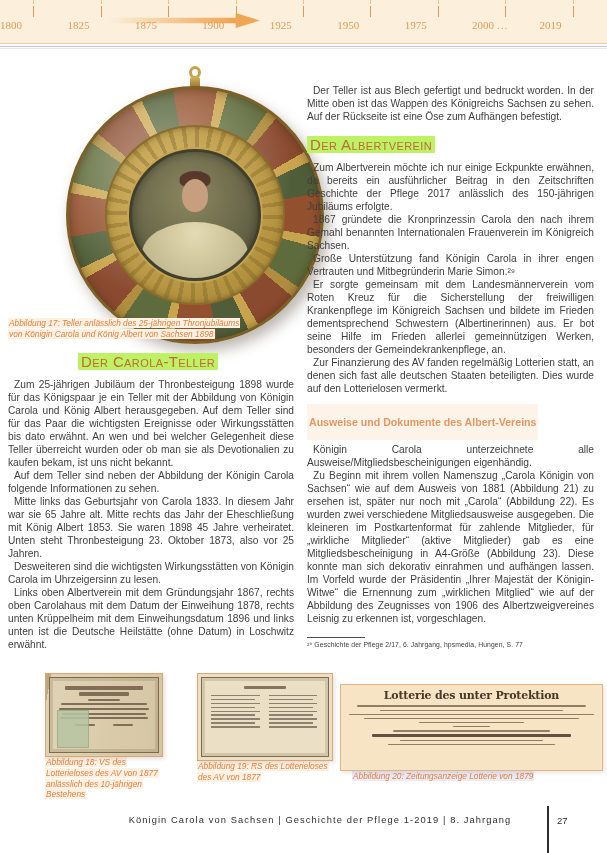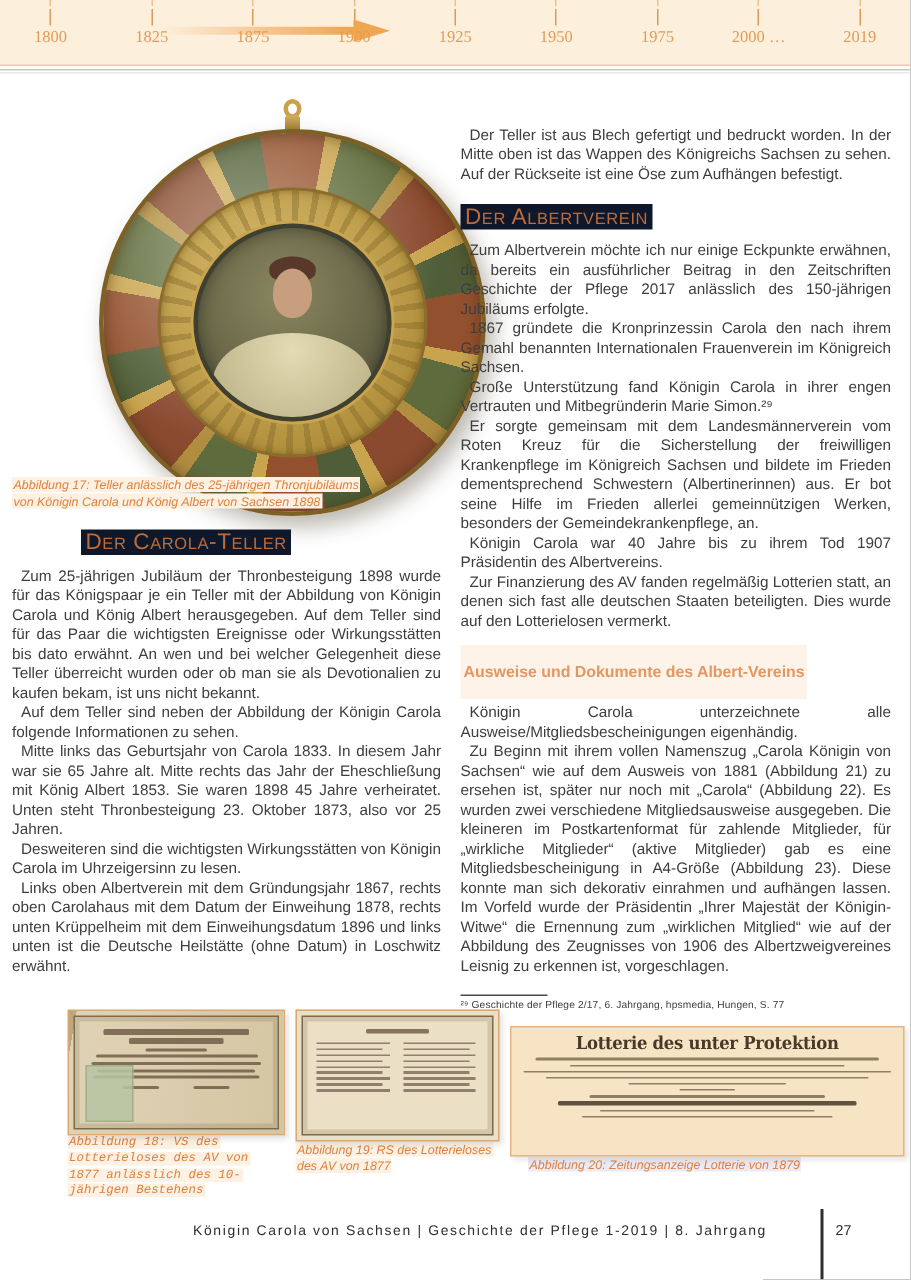--- a/index.html
+++ b/index.html
@@ -3,21 +3,21 @@
 <meta charset="utf-8">
 <style>
   html,body{margin:0;padding:0;background:#9a9a9a;}
   .page{position:relative;width:607px;height:853px;margin:0 auto;background:#ffffff;
         font-family:"Liberation Sans",sans-serif;overflow:hidden;}
 
   
   .timeline{position:absolute;top:0;left:0;width:607px;height:43px;background:#fcefdc;
             border-bottom:1px solid #f0cb9c;}
   .years{display:flex;height:100%;}
-  .year-cell{flex:1;text-align:center;position:relative;}
+  .year-cell{flex:1;text-align:left;position:relative;}
   .tick-top{width:1px;height:4px;background:#ecc18c;margin:0 auto;}
   .tick{width:1px;height:11px;background:#d79b5c;margin:2px auto 2px;}
   .year-label{font-family:"Liberation Serif",serif;font-size:11px;color:#df9c58;}
   .tl-arrow{position:absolute;left:108px;top:13px;width:152px;height:15px;
             background:linear-gradient(90deg,rgba(247,215,170,0),rgba(238,158,68,.9) 82%);
             clip-path:polygon(0 32%,84% 32%,84% 0,100% 50%,84% 100%,84% 68%,0 68%);}
   .gray-rule{position:absolute;top:46px;left:0;width:607px;height:1px;background:#c7c7c7;
              box-shadow:0 2px 0 #e9e9e9;}
 
   
@@ -50,39 +50,39 @@
       background:radial-gradient(circle at 50% 18%,#e3dbb4,#c2b88e 72%);}
   .portrait-head{position:absolute;left:50%;top:27px;transform:translateX(-50%);
       width:26px;height:33px;border-radius:50% 50% 46% 46%;background:#c79f7e;}
   .portrait-hair{position:absolute;left:50%;top:19px;transform:translateX(-50%);
       width:31px;height:17px;border-radius:50% 50% 40% 40%;background:#58382a;}
 
   
   .para{margin:0;text-indent:6px;text-align:justify;font-size:10.2px;line-height:13px;
         color:#3e3e3e;hyphens:auto;}
   .heading{font-variant:small-caps;font-size:15px;font-weight:500;color:#bc6b3a;
-           letter-spacing:.4px;display:inline-block;background:#0f172a;padding:0 3px;
+           letter-spacing:.4px;display:inline-block;background:#bef264;padding:0 3px;
            line-height:1.15;margin:13px 0 8px 0;}
   .subheading{font-weight:700;font-size:10.6px;color:#e39763;display:inline-block;
               background:#fdf3e8;padding:12px 2px;margin:9px 0 3px 0;}
   .col-left{position:absolute;left:8px;top:318px;width:286px;}
   .cap17{margin:0 0 0 38px;width:240px;}
-  .h-carola{margin-left:46px;}
+  .h-carola{margin-left:70px;}
   .col-right{position:absolute;left:307px;top:84px;width:287px;}
   .fig-caption{font-style:italic;font-size:8.3px;line-height:10.8px;color:#e0823f;margin:0;}
   .cap-hl{background:#fdf1e3;box-decoration-break:clone;-webkit-box-decoration-break:clone;
           padding:0 1px;}
   .hl-blue{background:#ebeaf6;}
   .footnote-wrap{margin-top:12px;}
   .footnote-rule{width:58px;border-top:1px solid #4a4a4a;margin-bottom:3px;}
   .footnote-text{font-size:6.8px;color:#3e3e3e;margin:0;letter-spacing:.1px;}
 
   
   .figure{position:absolute;margin:0;}
-  .f18{left:45px;top:673px;width:145px;font-family:Liberation Mono, monospace;}
+  .f18{left:45px;top:673px;width:118px;}
   .f18 .img{height:82px;background:linear-gradient(100deg,#b9a880 0 5px,#e0d3b5 5px,#d4c5a2);
             border:1px solid #dba96f;position:relative;box-shadow:2px 2px 4px rgba(0,0,0,.12);}
   .f19{left:197px;top:673px;width:136px;}
   .f19 .img{height:86px;background:#ebdfc5;border:1px solid #dba96f;position:relative;
             box-shadow:2px 2px 4px rgba(0,0,0,.10);}
   .f20{left:340px;top:684px;width:263px;}
   .f20 .img{height:85px;background:#f6e4c4;border:1px solid #e5b483;position:relative;
             overflow:hidden;box-shadow:2px 2px 4px rgba(0,0,0,.10);}
   .doc-frame{position:absolute;inset:3px;border:1.5px solid #7d6b4c;
              box-shadow:inset 0 0 0 3px rgba(125,107,76,.22);padding-top:5px;box-sizing:border-box;}
@@ -215,21 +215,20 @@
         <div class="heading">Der Albertverein</div>
       
         <div class="para">Zum Albertverein möchte ich nur einige Eckpunkte erwähnen, da bereits ein ausführlicher Beitrag in den Zeitschriften Geschichte der Pflege 2017 anlässlich des 150-jährigen Jubiläums erfolgte.</div>
       
         <div class="para">1867 gründete die Kronprinzessin Carola den nach ihrem Gemahl benannten Internationalen Frauenverein im Königreich Sachsen.</div>
       
         <div class="para">Große Unterstützung fand Königin Carola in ihrer engen Vertrauten und Mitbegründerin Marie Simon.²⁹</div>
       
         <div class="para">Er sorgte gemeinsam mit dem Landesmännerverein vom Roten Kreuz für die Sicherstellung der freiwilligen Krankenpflege im Königreich Sachsen und bildete im Frieden dementsprechend Schwestern (Albertinerinnen) aus. Er bot seine Hilfe im Frieden allerlei gemeinnützigen Werken, besonders der Gemeindekrankenpflege, an.</div>
       
-        <div class="para">Königin Carola war 40 Jahre bis zu ihrem Tod 1907 Präsidentin des Albertvereins.</div>
       
         <div class="para">Zur Finanzierung des AV fanden regelmäßig Lotterien statt, an denen sich fast alle deutschen Staaten beteiligten. Dies wurde auf den Lotterielosen vermerkt.</div>
       
         <div class="subheading">Ausweise und Dokumente des Albert-Vereins</div>
       
         <div class="para">Königin Carola unterzeichnete alle Ausweise/Mitgliedsbescheinigungen eigenhändig.</div>
       
         <div class="para">Zu Beginn mit ihrem vollen Namenszug „Carola Königin von Sachsen“ wie auf dem Ausweis von 1881 (Abbildung 21) zu ersehen ist, später nur noch mit „Carola“ (Abbildung 22). Es wurden zwei verschiedene Mitgliedsausweise ausgegeben. Die kleineren im Postkartenformat für zahlende Mitglieder, für „wirkliche Mitglieder“ (aktive Mitglieder) gab es eine Mitgliedsbescheinigung in A4-Größe (Abbildung 23). Diese konnte man sich dekorativ einrahmen und aufhängen lassen. Im Vorfeld wurde der Präsidentin „Ihrer Majestät der Königin-Witwe“ die Ernennung zum „wirklichen Mitglied“ wie auf der Abbildung des Zeugnisses von 1906 des Albertzweigvereines Leisnig zu erkennen ist, vorgeschlagen.</div>
       </div>
     <div class="footnote-wrap">

